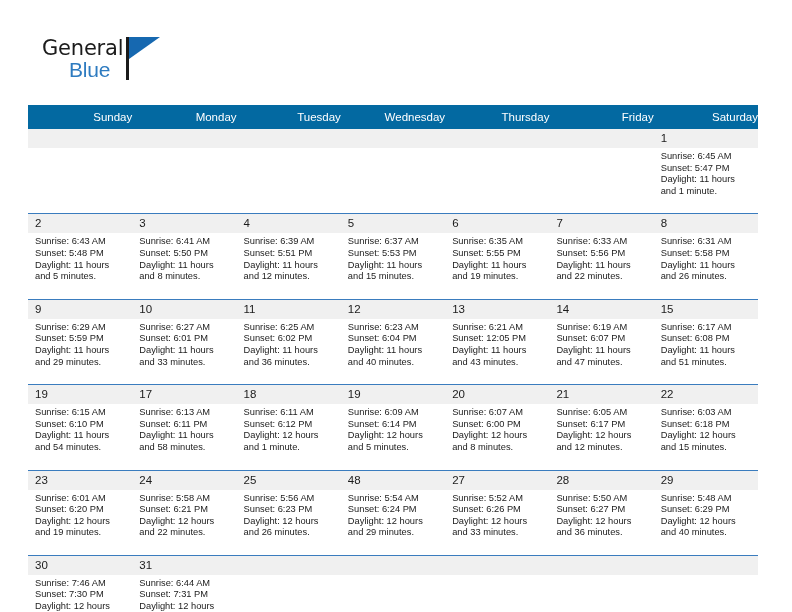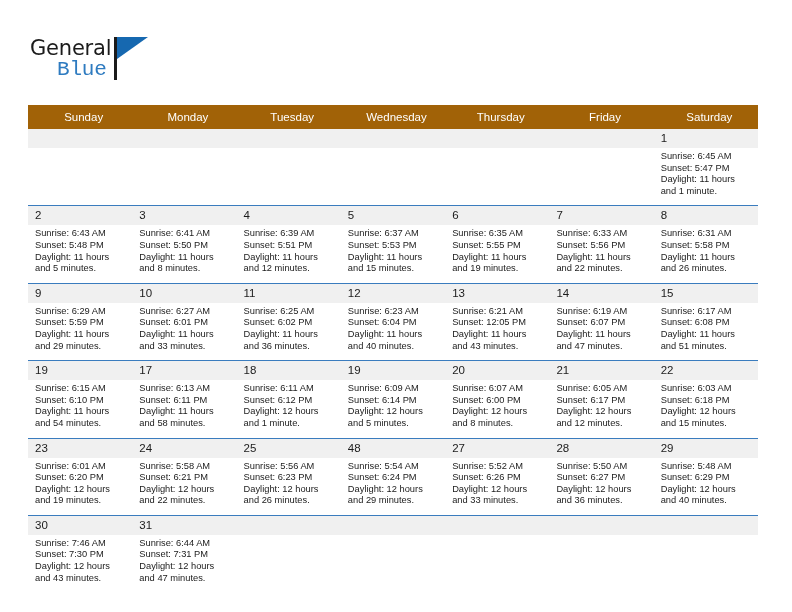--- a/index.html
+++ b/index.html
@@ -24,21 +24,21 @@
   
   .header {
     position: absolute;
     left: 28px;
     top: 28px;
     right: 34px;
     height: 72px;
   }
   .brand {
     position: absolute;
-    left: 2px;
+    left: 14px;
     top: 8px;
     width: 200px;
     height: 56px;
     text-align: right;
   }
   .brand-general {
     position: absolute;
     left: 0;
     top: 0;
     font-size: 21px;
@@ -46,21 +46,21 @@
     color: #1b1b1b;
     font-family: "DejaVu Sans", sans-serif;
   }
   .brand-blue {
     position: absolute;
     left: 27px;
     top: 22px;
     font-size: 21px;
     letter-spacing: -0.2px;
     color: #2e7bc0;
-    font-family: Liberation Mono, monospace;
+    font-family: Liberation Sans, sans-serif;
   }
   .brand-triangle {
     position: absolute;
     left: 87px;
     top: 1px;
     width: 0;
     height: 0;
     border-left: 31px solid #1668b0;
     border-bottom: 22px solid transparent;
   }
@@ -96,25 +96,25 @@
   
   .calendar {
     position: absolute;
     left: 28px;
     top: 105px;
     width: 730px;
     border-collapse: collapse;
     table-layout: fixed;
   }
   .calendar th {
-    background: #a16207;
+    background: #0369a1;
     color: #ffffff;
     font-size: 11.5px;
     font-weight: normal;
-    text-align: center;
+    text-align: right;
     padding: 6px 0 6px 7px;
     height: 11px;
   }
   .calendar td {
     vertical-align: top;
     padding: 0;
     border-top: 1px solid #3a7cbe;
     height: 68px;
     box-sizing: border-box;
   }
@@ -126,21 +126,21 @@
     font-size: 11.5px;
     color: #1b1b1b;
     padding: 3px 0 3px 7px;
     height: 13px;
     line-height: 13px;
   }
   .daynum.empty {
     color: transparent;
   }
   .details {
-    padding: 3px 6px 8px 7px;
+    padding: 3px 6px 16px 7px;
     font-size: 9.3px;
     line-height: 11.6px;
     color: #1b1b1b;
   }
   .details div {
     white-space: nowrap;
   }
 </style>
 </head>
 <body>

